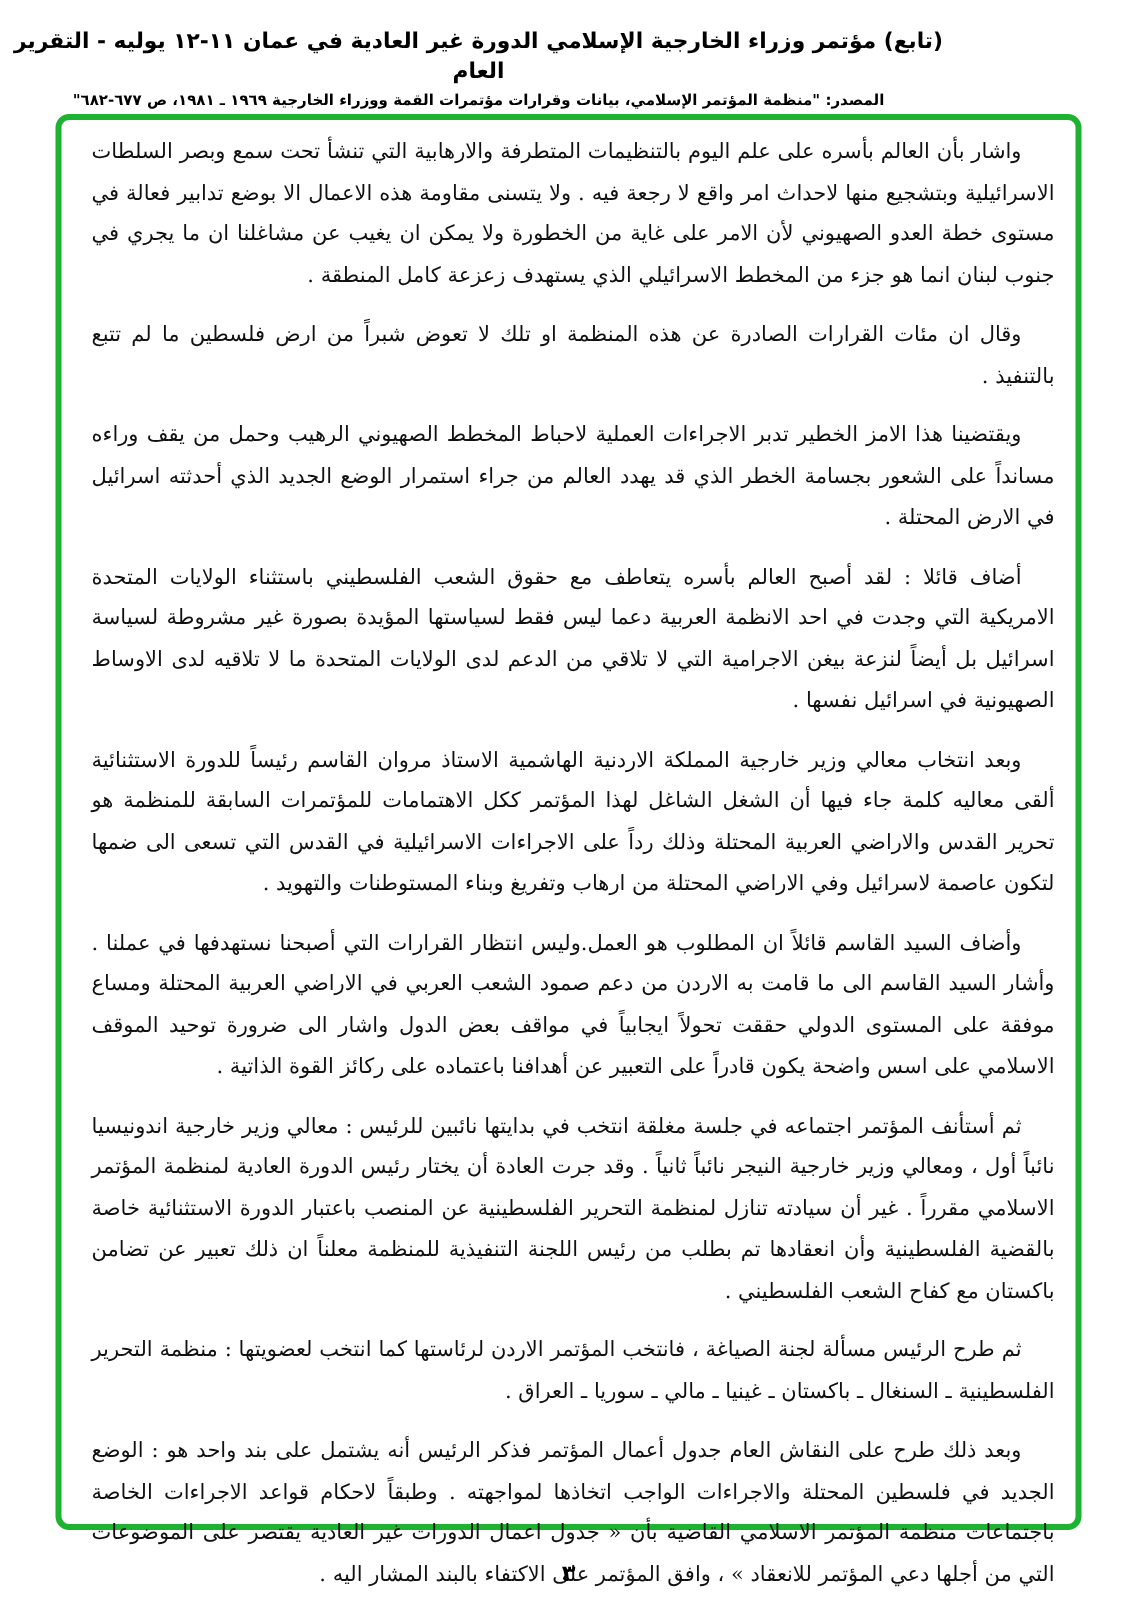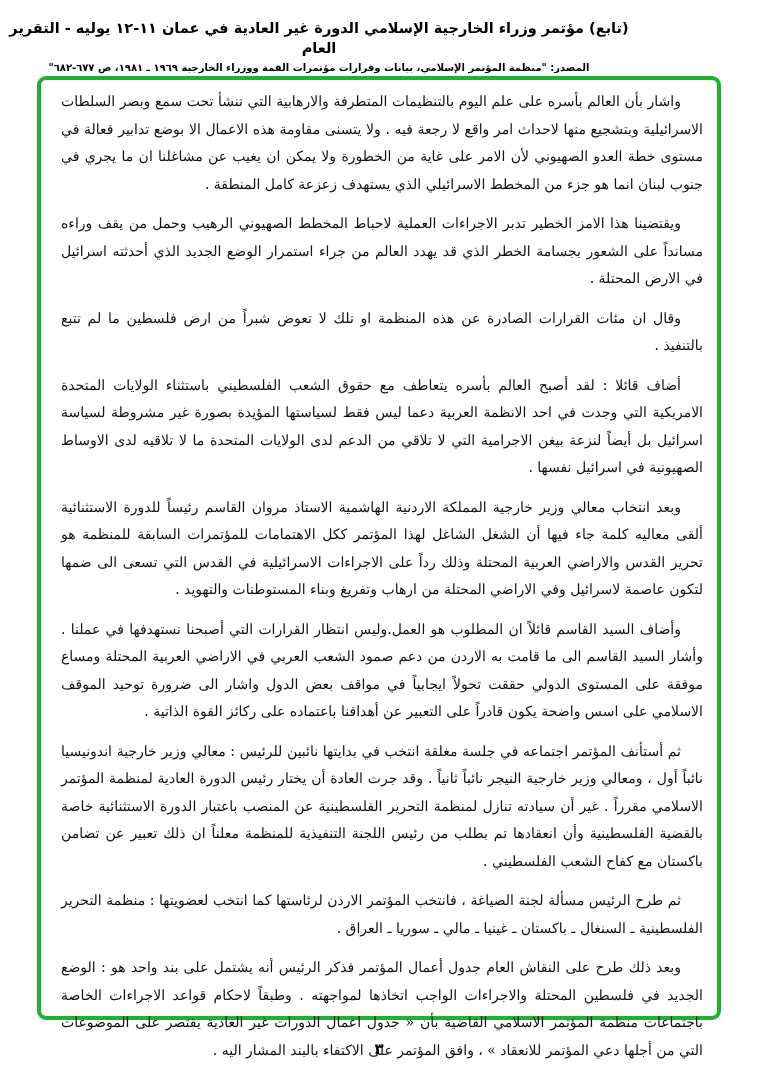--- a/index.html
+++ b/index.html
@@ -39,22 +39,22 @@
 
 <div class="header">
   <div class="header-title">(تابع) مؤتمر وزراء الخارجية الإسلامي الدورة غير العادية في عمان ١١-١٢ يوليه - التقرير العام</div>
   <div class="header-source">المصدر: "منظمة المؤتمر الإسلامي، بيانات وقرارات مؤتمرات القمة ووزراء الخارجية ١٩٦٩ ـ ١٩٨١، ص ٦٧٧-٦٨٢"</div>
 </div>
 
 <div class="frame" style="border-color: rgb(29, 179, 49);"></div>
 
 <div class="content">
   <p class="para">واشار بأن العالم بأسره على علم اليوم بالتنظيمات المتطرفة والارهابية التي تنشأ تحت سمع وبصر السلطات الاسرائيلية وبتشجيع منها لاحداث امر واقع لا رجعة فيه . ولا يتسنى مقاومة هذه الاعمال الا بوضع تدابير فعالة في مستوى خطة العدو الصهيوني لأن الامر على غاية من الخطورة ولا يمكن ان يغيب عن مشاغلنا ان ما يجري في جنوب لبنان انما هو جزء من المخطط الاسرائيلي الذي يستهدف زعزعة كامل المنطقة .</p>
+  <p class="para">وقال ان مئات القرارات الصادرة عن هذه المنظمة او تلك لا تعوض شبراً من ارض فلسطين ما لم تتبع بالتنفيذ .</p>
   <p class="para">ويقتضينا هذا الامز الخطير تدبر الاجراءات العملية لاحباط المخطط الصهيوني الرهيب وحمل من يقف وراءه مسانداً على الشعور بجسامة الخطر الذي قد يهدد العالم من جراء استمرار الوضع الجديد الذي أحدثته اسرائيل في الارض المحتلة .</p>
-  <p class="para">وقال ان مئات القرارات الصادرة عن هذه المنظمة او تلك لا تعوض شبراً من ارض فلسطين ما لم تتبع بالتنفيذ .</p>
   <p class="para">أضاف قائلا : لقد أصبح العالم بأسره يتعاطف مع حقوق الشعب الفلسطيني باستثناء الولايات المتحدة الامريكية التي وجدت في احد الانظمة العربية دعما ليس فقط لسياستها المؤيدة بصورة غير مشروطة لسياسة اسرائيل بل أيضاً لنزعة بيغن الاجرامية التي لا تلاقي من الدعم لدى الولايات المتحدة ما لا تلاقيه لدى الاوساط الصهيونية في اسرائيل نفسها .</p>
   <p class="para">وبعد انتخاب معالي وزير خارجية المملكة الاردنية الهاشمية الاستاذ مروان القاسم رئيساً للدورة الاستثنائية ألقى معاليه كلمة جاء فيها أن الشغل الشاغل لهذا المؤتمر ككل الاهتمامات للمؤتمرات السابقة للمنظمة هو تحرير القدس والاراضي العربية المحتلة وذلك رداً على الاجراءات الاسرائيلية في القدس التي تسعى الى ضمها لتكون عاصمة لاسرائيل وفي الاراضي المحتلة من ارهاب وتفريغ وبناء المستوطنات والتهويد .</p>
   <p class="para">وأضاف السيد القاسم قائلاً ان المطلوب هو العمل.وليس انتظار القرارات التي أصبحنا نستهدفها في عملنا . وأشار السيد القاسم الى ما قامت به الاردن من دعم صمود الشعب العربي في الاراضي العربية المحتلة ومساع موفقة على المستوى الدولي حققت تحولاً ايجابياً في مواقف بعض الدول واشار الى ضرورة توحيد الموقف الاسلامي على اسس واضحة يكون قادراً على التعبير عن أهدافنا باعتماده على ركائز القوة الذاتية .</p>
   <p class="para">ثم أستأنف المؤتمر اجتماعه في جلسة مغلقة انتخب في بدايتها نائبين للرئيس : معالي وزير خارجية اندونيسيا نائباً أول ، ومعالي وزير خارجية النيجر نائباً ثانياً . وقد جرت العادة أن يختار رئيس الدورة العادية لمنظمة المؤتمر الاسلامي مقرراً . غير أن سيادته تنازل لمنظمة التحرير الفلسطينية عن المنصب باعتبار الدورة الاستثنائية خاصة بالقضية الفلسطينية وأن انعقادها تم بطلب من رئيس اللجنة التنفيذية للمنظمة معلناً ان ذلك تعبير عن تضامن باكستان مع كفاح الشعب الفلسطيني .</p>
   <p class="para">ثم طرح الرئيس مسألة لجنة الصياغة ، فانتخب المؤتمر الاردن لرئاستها كما انتخب لعضويتها : منظمة التحرير الفلسطينية ـ السنغال ـ باكستان ـ غينيا ـ مالي ـ سوريا ـ العراق .</p>
   <p class="para">وبعد ذلك طرح على النقاش العام جدول أعمال المؤتمر فذكر الرئيس أنه يشتمل على بند واحد هو : الوضع الجديد في فلسطين المحتلة والاجراءات الواجب اتخاذها لمواجهته . وطبقاً لاحكام قواعد الاجراءات الخاصة باجتماعات منظمة المؤتمر الاسلامي القاضية بأن « جدول اعمال الدورات غير العادية يقتصر على الموضوعات التي من أجلها دعي المؤتمر للانعقاد » ، وافق المؤتمر على الاكتفاء بالبند المشار اليه .</p>
 </div>
 
 <div class="page-number">٣</div>
 

